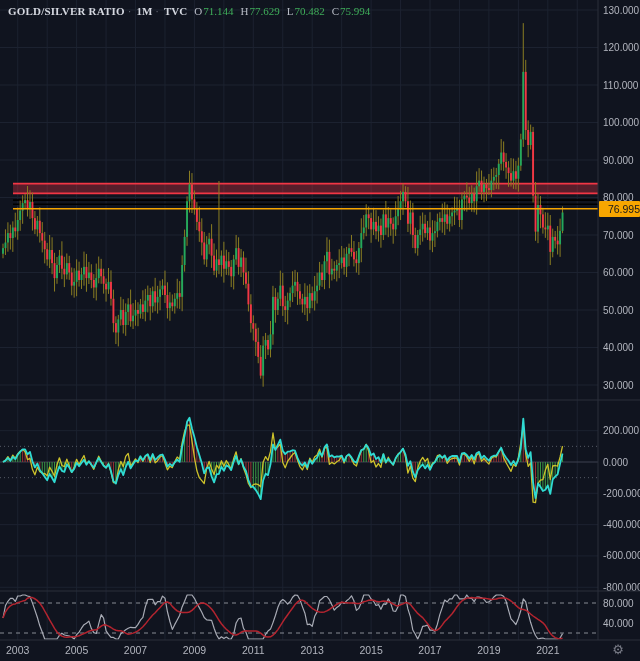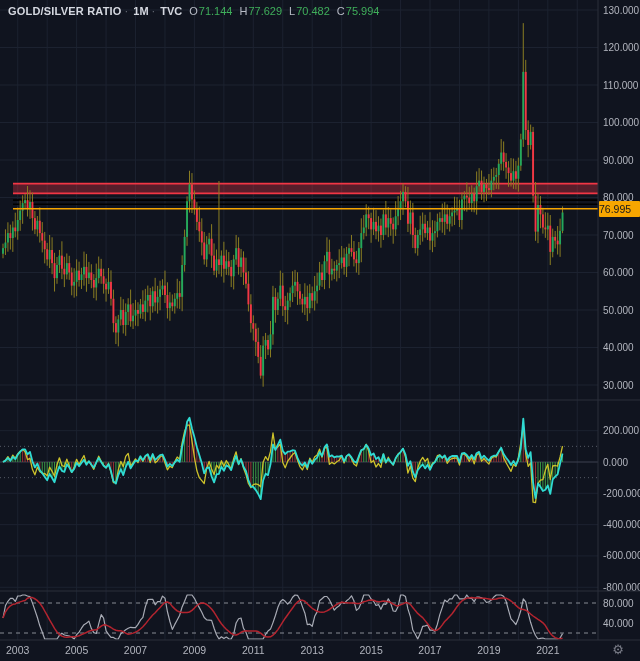--- a/index.html
+++ b/index.html
@@ -1,26 +1,26 @@
 <!DOCTYPE html>
 <html><head>
 <meta charset="utf-8">
 <style>
   html,body{margin:0;padding:0;background:#0c0f18;}
   .app{position:relative;width:640px;height:661px;background:#10141f;overflow:hidden;
        font-family:"Liberation Sans",sans-serif;-webkit-font-smoothing:antialiased;}
   svg{position:absolute;left:0;top:0;}
-  .legend{position:absolute;left:8px;top:5px;z-index:5;font-size:11px;color:#d5d8e0;white-space:nowrap;}
+  .legend{position:absolute;left:8px;top:5px;z-index:5;font-size:11px;color:#d5d8e0;white-space:nowrap;font-family:Liberation Serif, serif;}
   .legend .sym{font-weight:700;letter-spacing:.2px;}
   .legend .itv,.legend .exch{font-weight:700;margin-left:2px;}
   .legend .sep{color:#6a6f7a;margin:0 3px;font-weight:400;}
   .legend .okey{color:#b8bcc6;margin-left:7px;}
   .legend .oval{color:#3fae5a;margin-left:1px;}
   .pricetag{position:absolute;left:599px;top:201px;width:41px;height:16px;z-index:6;
-            background:#f7a600;color:#16181d;font-size:10.5px;line-height:16px;text-align:left;border-radius:1px;}
+            background:#f7a600;color:#16181d;font-size:10.5px;line-height:16px;text-align:right;border-radius:1px;}
   .gear{position:absolute;left:608px;top:641px;width:20px;height:18px;z-index:6;color:#787b86;
         font-size:13px;line-height:18px;text-align:center;cursor:pointer;}
 </style>
 </head>
 <body>
 
 <div class="app">
 
   <div class="legend">
     <span class="sym">GOLD/SILVER RATIO</span><span class="sep">·</span><span class="itv">1M</span><span class="sep">·</span><span class="exch">TVC</span><span class="okey">O</span><span class="oval">71.144</span><span class="okey">H</span><span class="oval">77.629</span><span class="okey">L</span><span class="oval">70.482</span><span class="okey">C</span><span class="oval">75.994</span>

